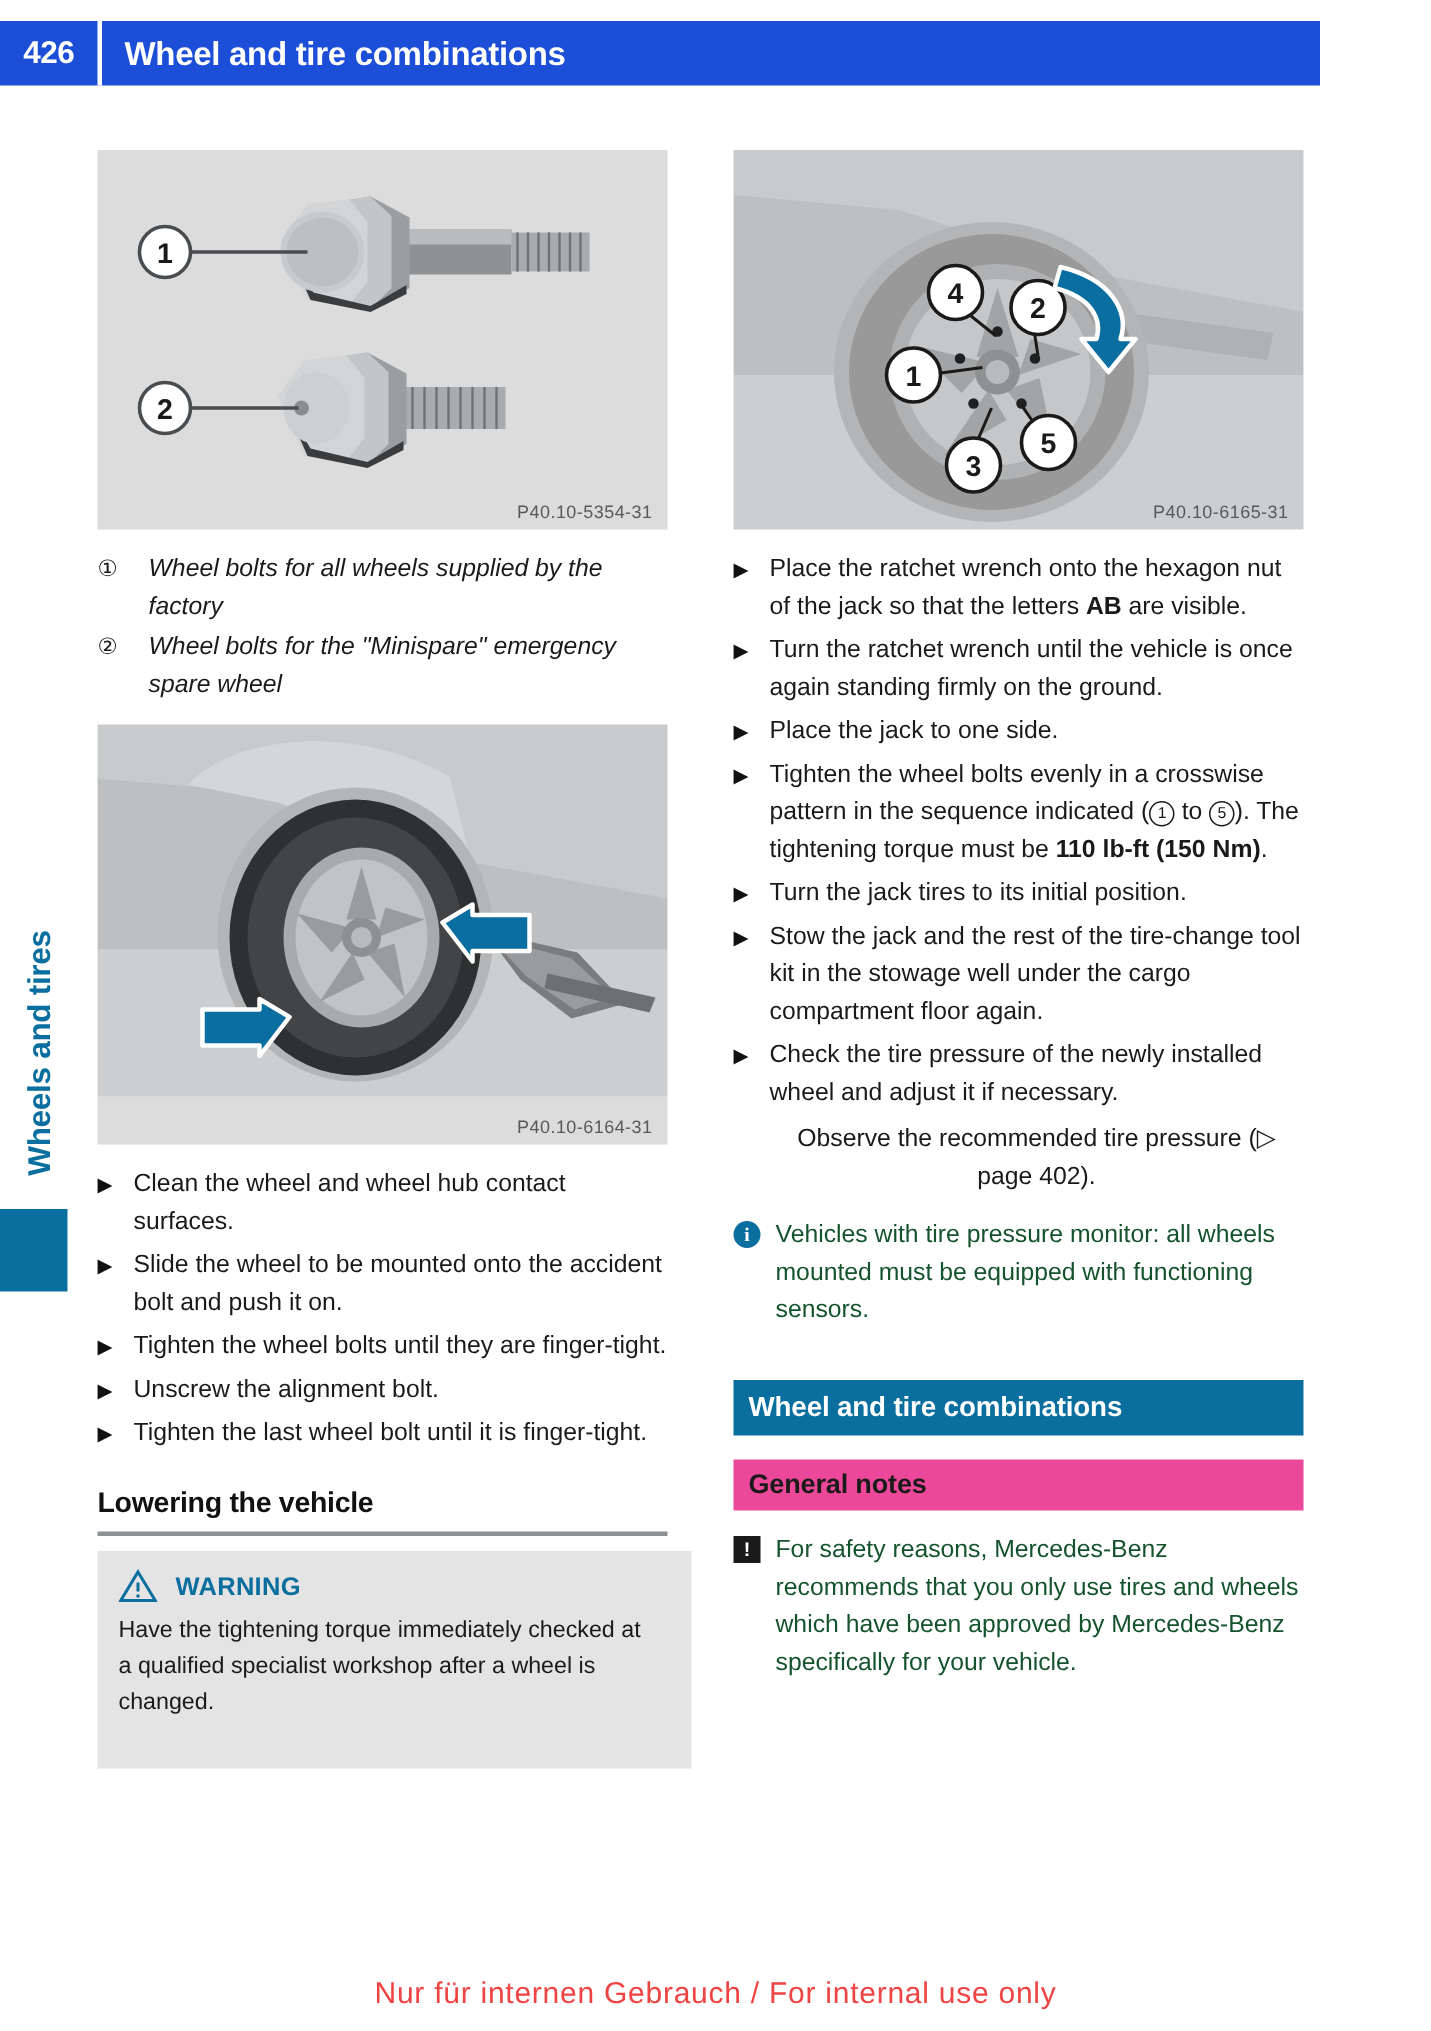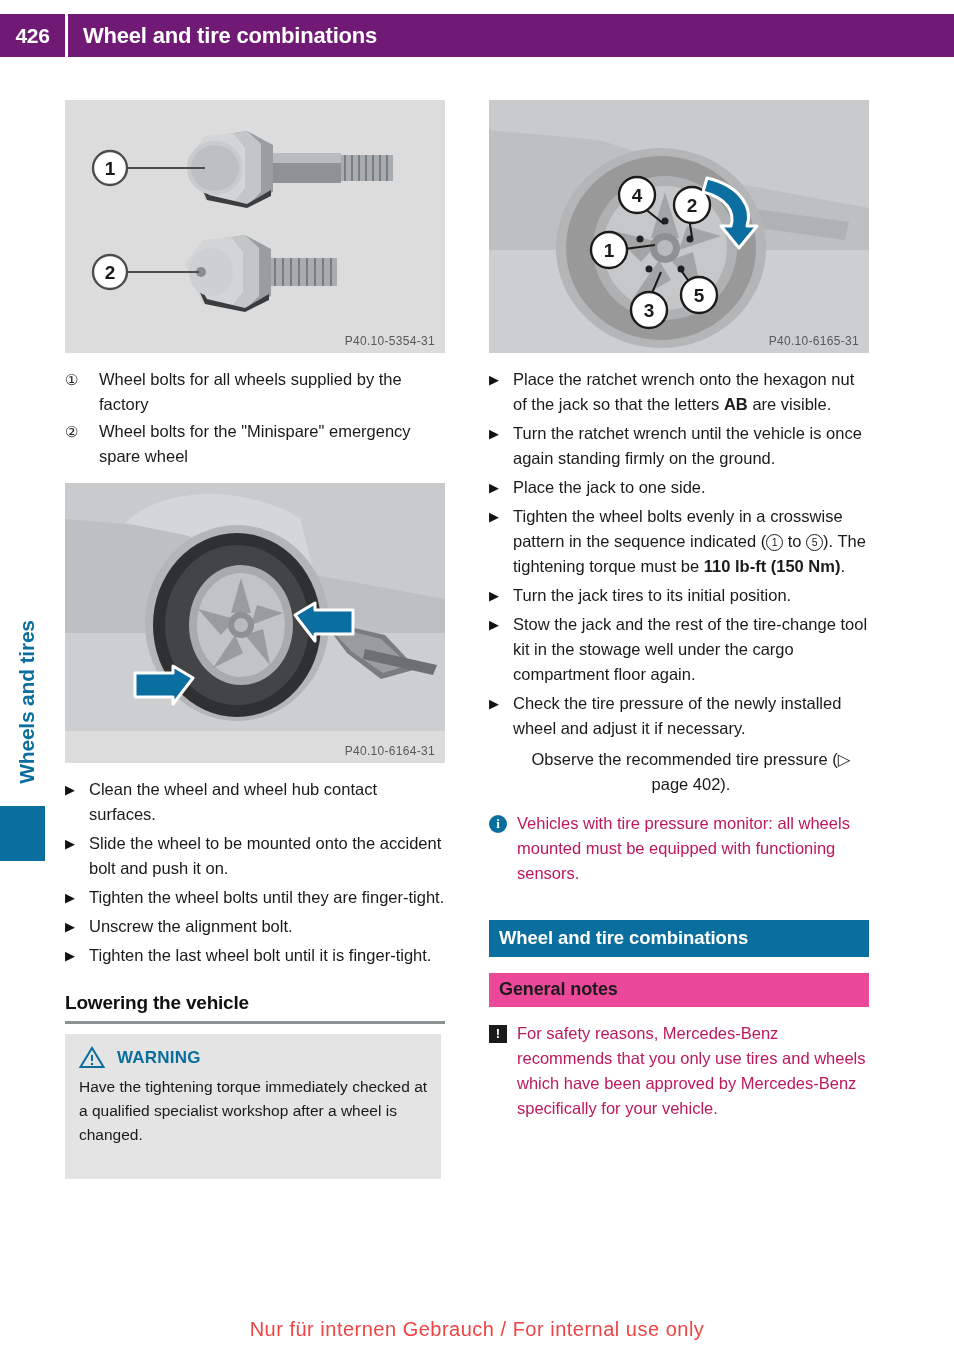--- a/index.html
+++ b/index.html
@@ -13,22 +13,22 @@
     position: relative;
     font-family: "Liberation Sans", sans-serif;
     color: #1a1a1a;
     overflow: hidden;
   }
 
   
   .header {
     position: absolute;
     left: 0; top: 14px;
-    width: 954px; height: 43px;
-    background: #701a75;
+    width: 880px; height: 43px;
+    background: #1d4ed8;
     display: flex;
     align-items: center;
   }
   .header-page {
     width: 65px;
     text-align: center;
     color: #ffffff;
     font-size: 21px;
     font-weight: bold;
     letter-spacing: -0.3px;
@@ -109,20 +109,21 @@
   .legend-marker {
     flex: 0 0 34px;
     font-size: 15px;
     line-height: 25px;
     color: #1a1a1a;
   }
   .legend-text {
     font-size: 16.5px;
     line-height: 25px;
     color: #1a1a1a;
+    font-style: italic;
   }
 
   
   .steps { margin: 0; }
   .step {
     display: flex;
     align-items: flex-start;
     margin-bottom: 4px;
   }
   .step-marker {
@@ -159,21 +160,21 @@
   .rule {
     width: 380px;
     height: 3px;
     background: #8c9193;
     margin-bottom: 10px;
   }
 
   
   .warning-box {
     background: #e4e4e4;
-    padding: 12px 10px 16px 14px;
+    padding: 12px 30px 16px 14px;
     width: 352px;
   }
   .warning-head {
     display: flex;
     align-items: center;
     margin-bottom: 6px;
   }
   .warning-title {
     color: #0a6e9e;
     font-size: 17px;
@@ -195,21 +196,21 @@
     align-items: flex-start;
     margin-top: 14px;
   }
   .note-icon-wrap {
     flex: 0 0 28px;
     padding-top: 3px;
   }
   .note-text {
     font-size: 16.5px;
     line-height: 25px;
-    color: #be185d;
+    color: #14532d;
     flex: 1;
   }
   .icon-info {
     display: inline-block;
     width: 18px; height: 18px;
     border-radius: 50%;
     background: #0a6e9e;
     color: #fff;
     font-size: 13px;
     font-weight: bold;

